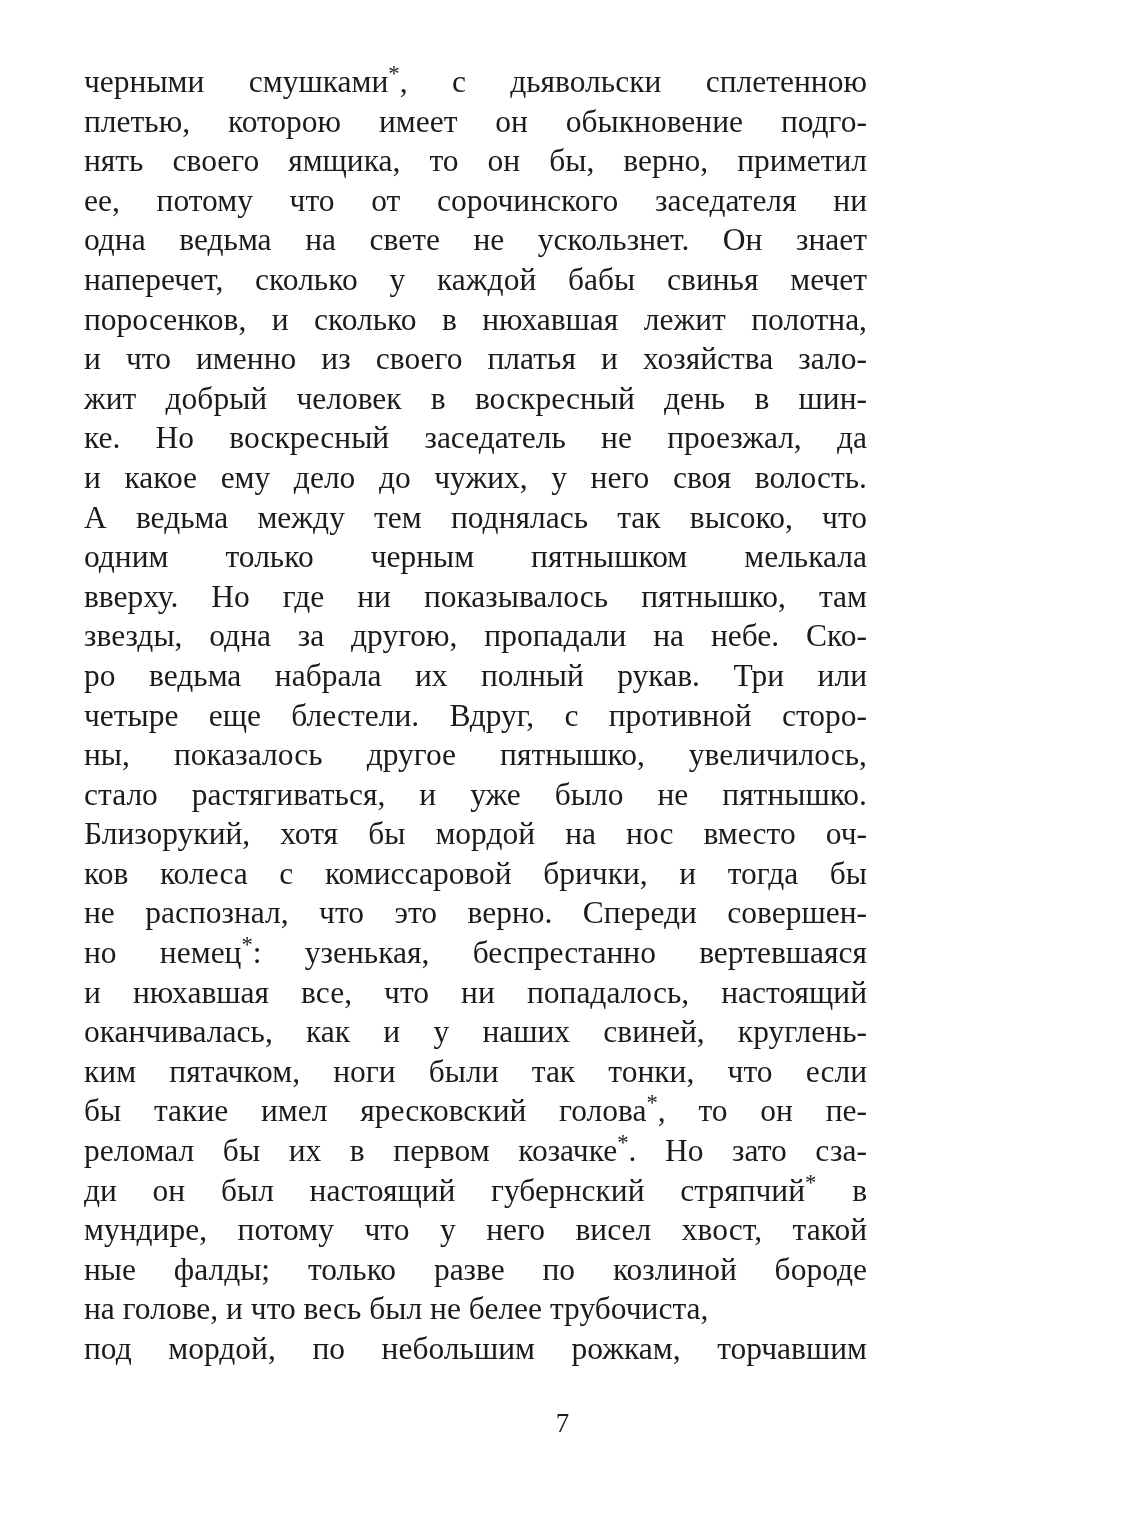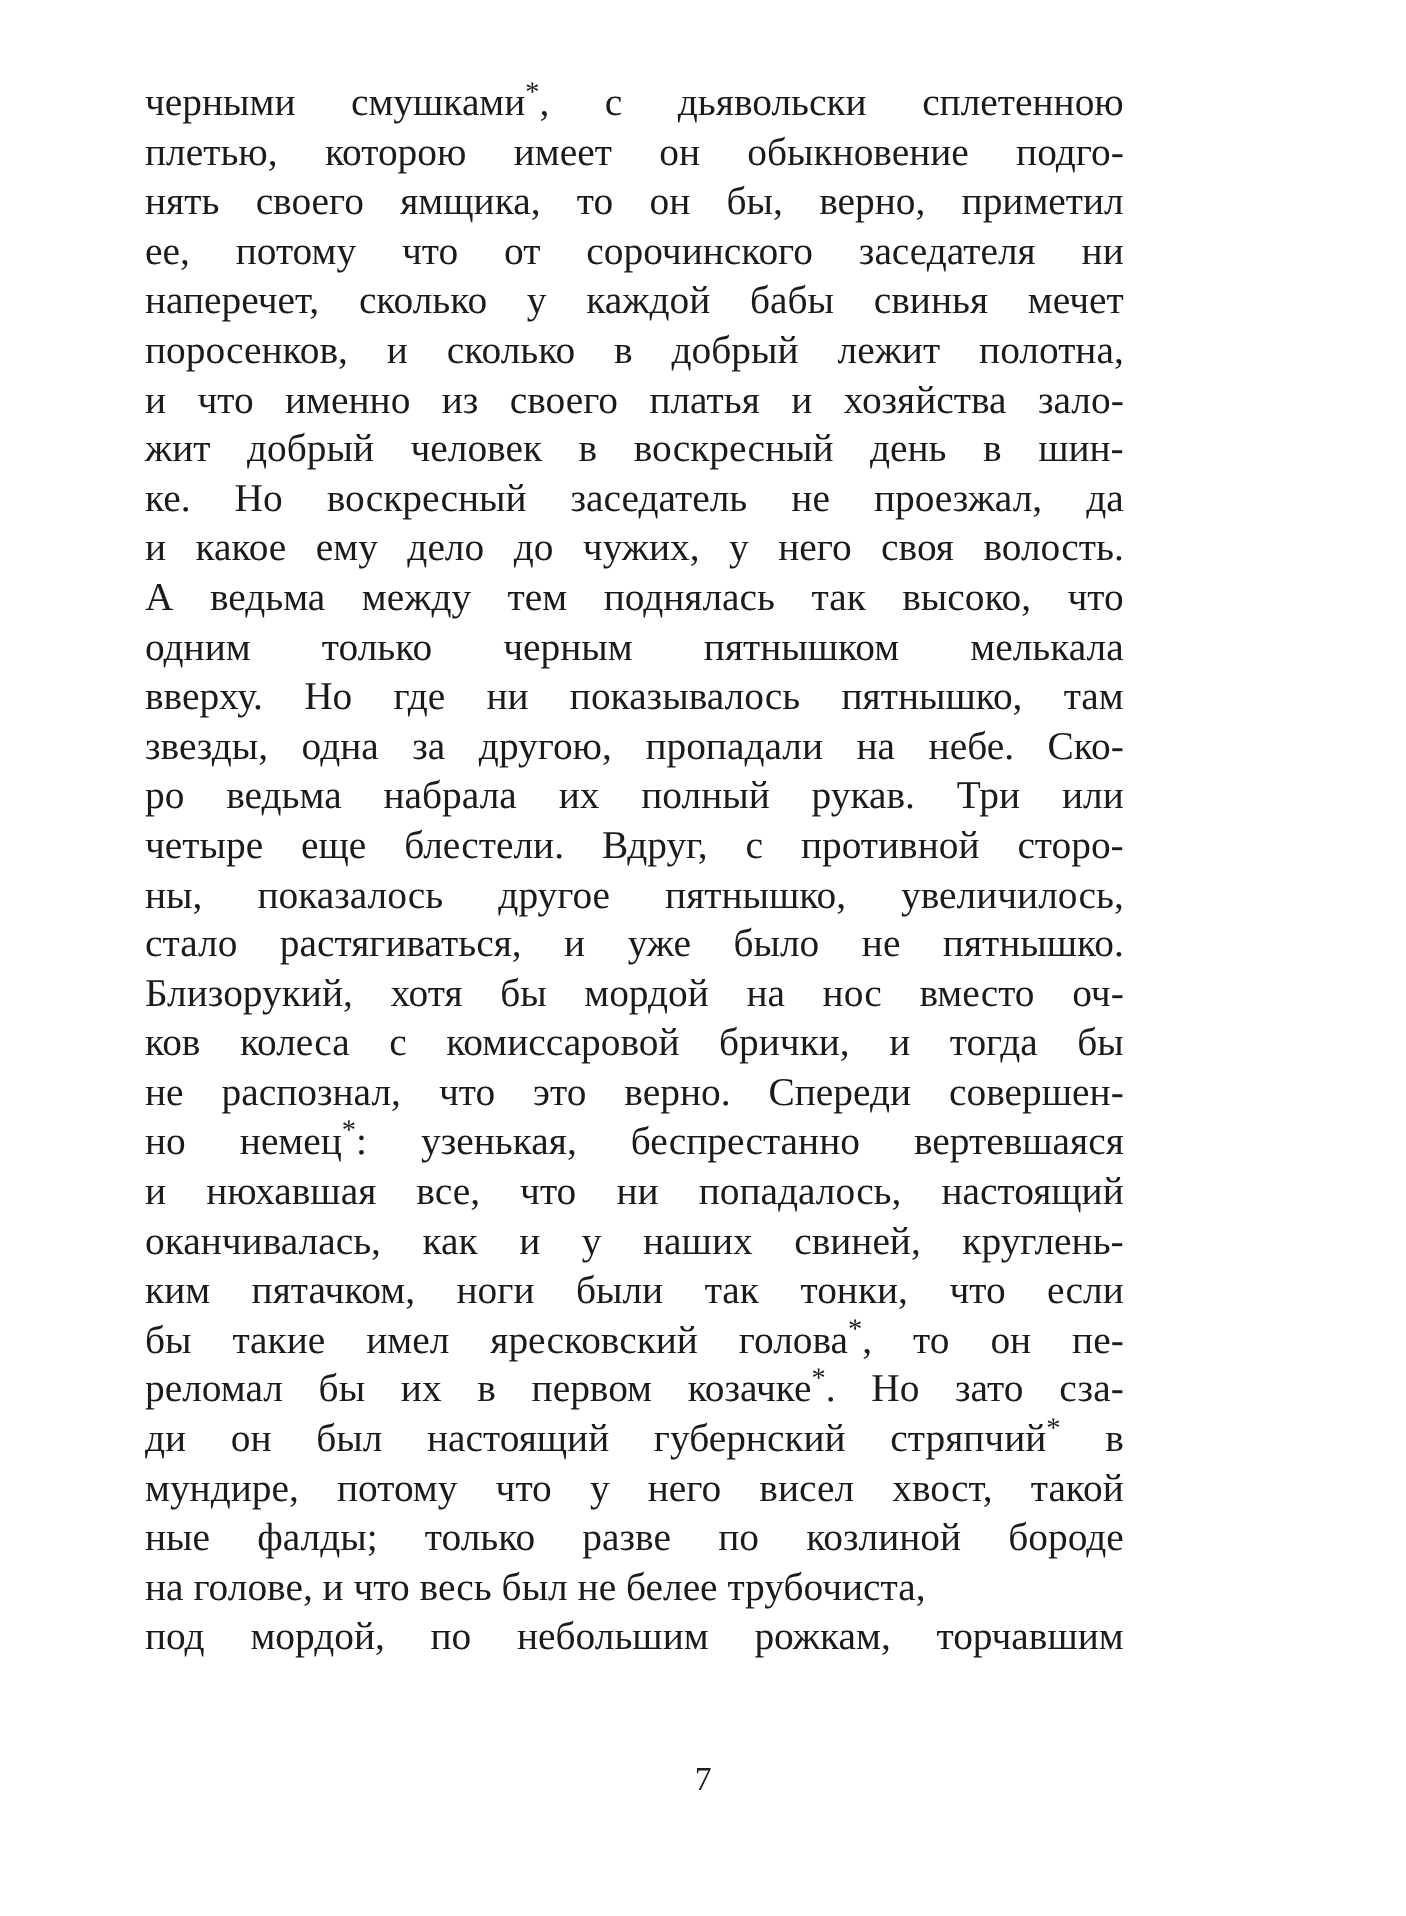--- a/index.html
+++ b/index.html
@@ -10,21 +10,21 @@
   .page {
     position: relative;
     width: 1125px;
     height: 1533px;
     background: #ffffff;
     margin: 0 auto;
     overflow: hidden;
   }
   .text-column {
     position: absolute;
-    left: 116px;
+    left: 84px;
     top: 62px;
     width: 783px;
   }
   .text-line {
     font-family: "Liberation Serif", "DejaVu Serif", serif;
     font-size: 31.5px;
     line-height: 39.6px;
     color: #1b1b1f;
     text-align: justify;
     text-align-last: justify;
@@ -57,22 +57,23 @@
 </head>
 <body>
 
 <div class="page">
 
   <div class="text-column">
       <div class="text-line"><span class="w">черными смушками</span><span class="footnote-mark">*</span><span class="w">, с дьявольски сплетенною</span></div>
       <div class="text-line"><span class="w">плетью, которою имеет он обыкновение подго-</span></div>
       <div class="text-line"><span class="w">нять своего ямщика, то он бы, верно, приметил</span></div>
       <div class="text-line"><span class="w">ее, потому что от сорочинского заседателя ни</span></div>
+      <div class="text-line"><span class="w">одна ведьма на свете не ускользнет. Он знает</span></div>
       <div class="text-line"><span class="w">наперечет, сколько у каждой бабы свинья мечет</span></div>
-      <div class="text-line"><span class="w">поросенков, и сколько в добрый лежит полотна,</span></div>
+      <div class="text-line"><span class="w">поросенков, и сколько в нюхавшая лежит полотна,</span></div>
       <div class="text-line"><span class="w">и что именно из своего платья и хозяйства зало-</span></div>
       <div class="text-line"><span class="w">жит добрый человек в воскресный день в шин-</span></div>
       <div class="text-line"><span class="w">ке. Но воскресный заседатель не проезжал, да</span></div>
       <div class="text-line"><span class="w">и какое ему дело до чужих, у него своя волость.</span></div>
       <div class="text-line"><span class="w">А ведьма между тем поднялась так высоко, что</span></div>
       <div class="text-line"><span class="w">одним только черным пятнышком мелькала</span></div>
       <div class="text-line"><span class="w">вверху. Но где ни показывалось пятнышко, там</span></div>
       <div class="text-line"><span class="w">звезды, одна за другою, пропадали на небе. Ско-</span></div>
       <div class="text-line"><span class="w">ро ведьма набрала их полный рукав. Три или</span></div>
       <div class="text-line"><span class="w">четыре еще блестели. Вдруг, с противной сторо-</span></div>

